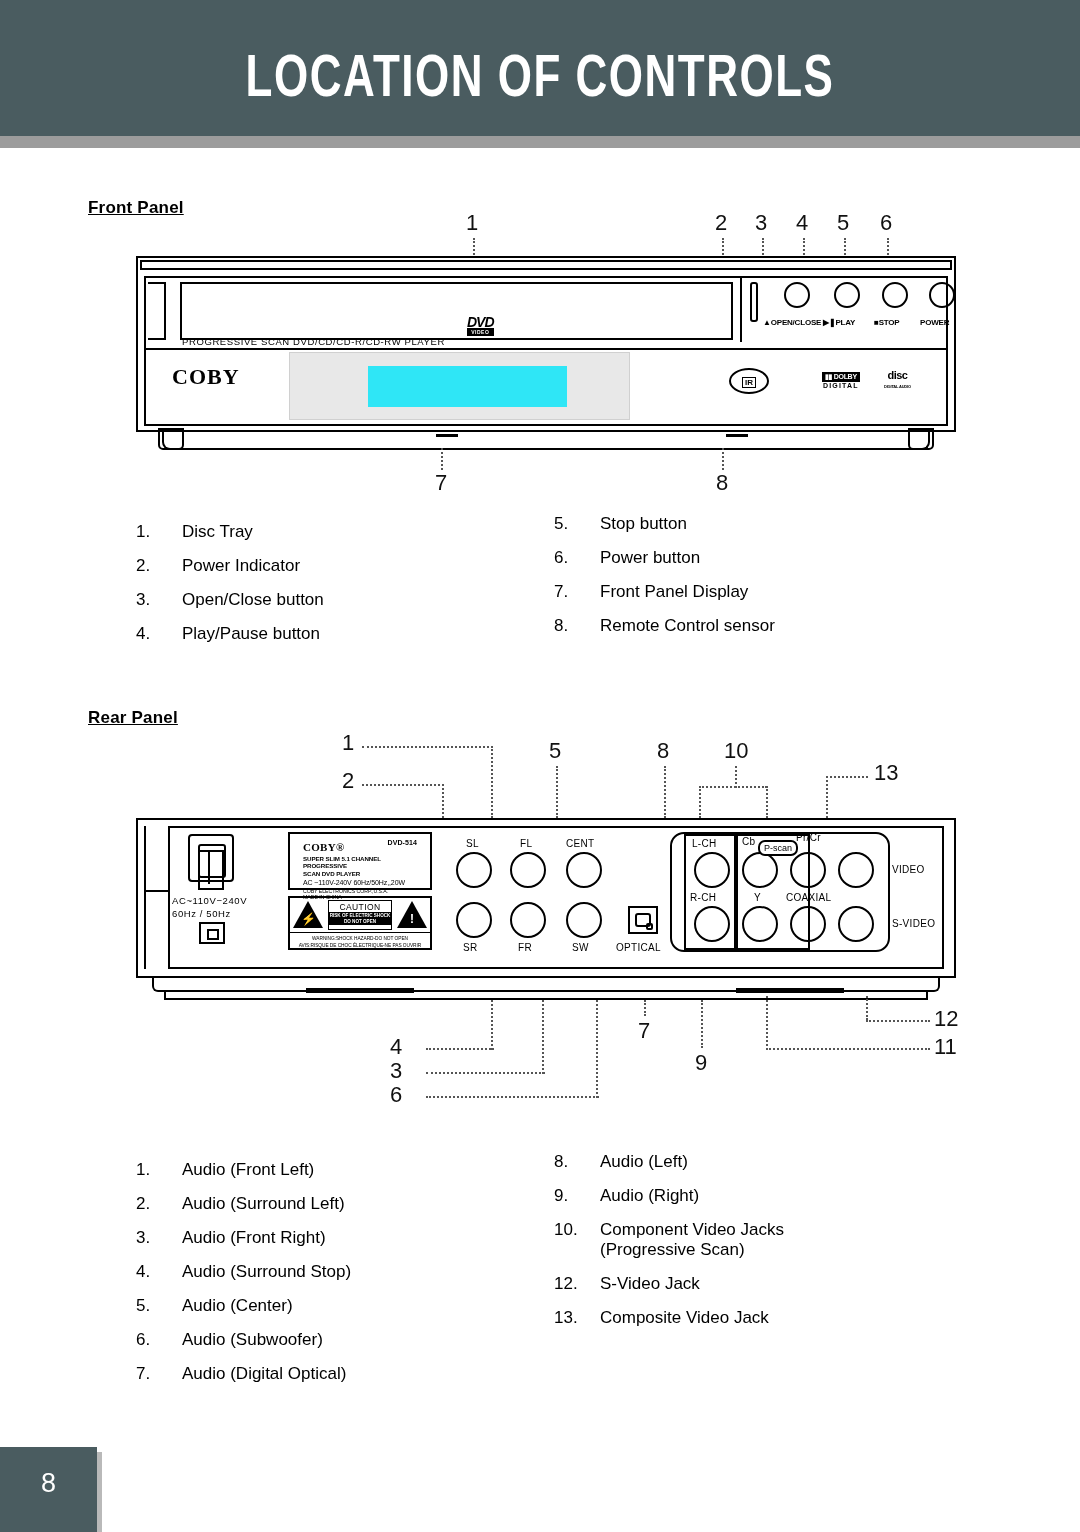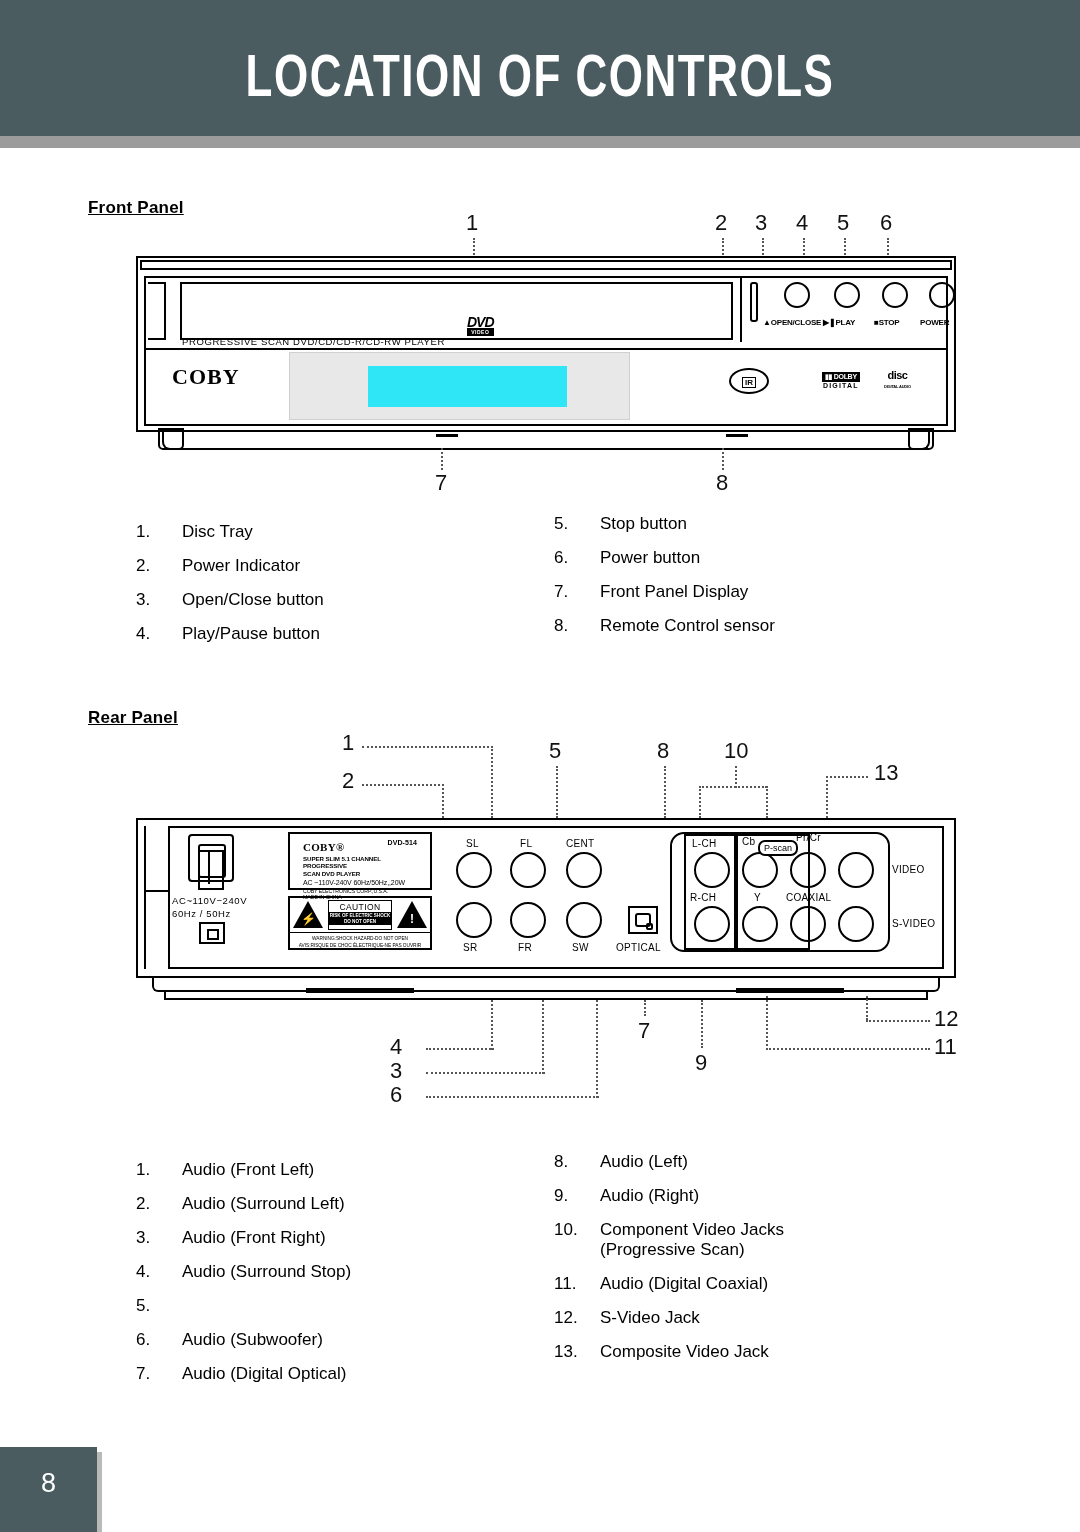--- a/index.html
+++ b/index.html
@@ -609,20 +609,21 @@
     <div class="li">
       <span class="li-num">3.</span>
       <span class="li-txt">Audio (Front Right)</span>
     </div>
     <div class="li">
       <span class="li-num">4.</span>
       <span class="li-txt">Audio (Surround Stop)</span>
     </div>
     <div class="li">
       <span class="li-num">5.</span>
+      <span class="li-txt">Audio (Center)</span>
     </div>
     <div class="li">
       <span class="li-num">6.</span>
       <span class="li-txt">Audio (Subwoofer)</span>
     </div>
     <div class="li">
       <span class="li-num">7.</span>
       <span class="li-txt">Audio (Digital Optical)</span>
     </div>
   </div>
@@ -637,24 +638,20 @@
       <span class="li-txt">Audio (Right)</span>
     </div>
     <div class="li">
       <span class="li-num">10.</span>
       <span class="li-txt">
         <span>Component Video Jacks</span>
         <span class="cont">(Progressive Scan)</span>
       </span>
     </div>
     <div class="li">
-      <span class="li-num">11.</span>
-      <span class="li-txt">Audio (Digital Coaxial)</span>
-    </div>
-    <div class="li">
       <span class="li-num">12.</span>
       <span class="li-txt">S-Video Jack</span>
     </div>
     <div class="li">
       <span class="li-num">13.</span>
       <span class="li-txt">Composite Video Jack</span>
     </div>
   </div>
 
 </div>

